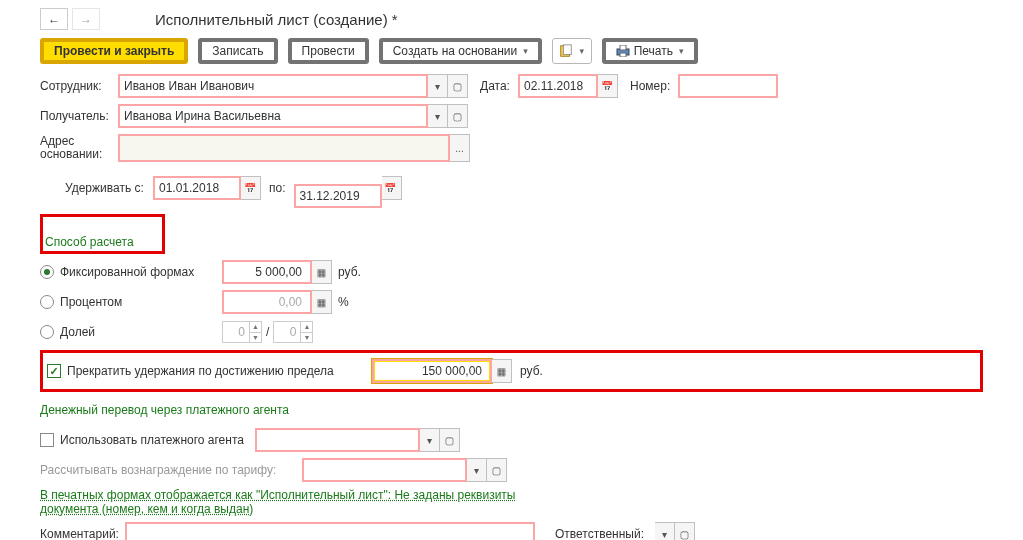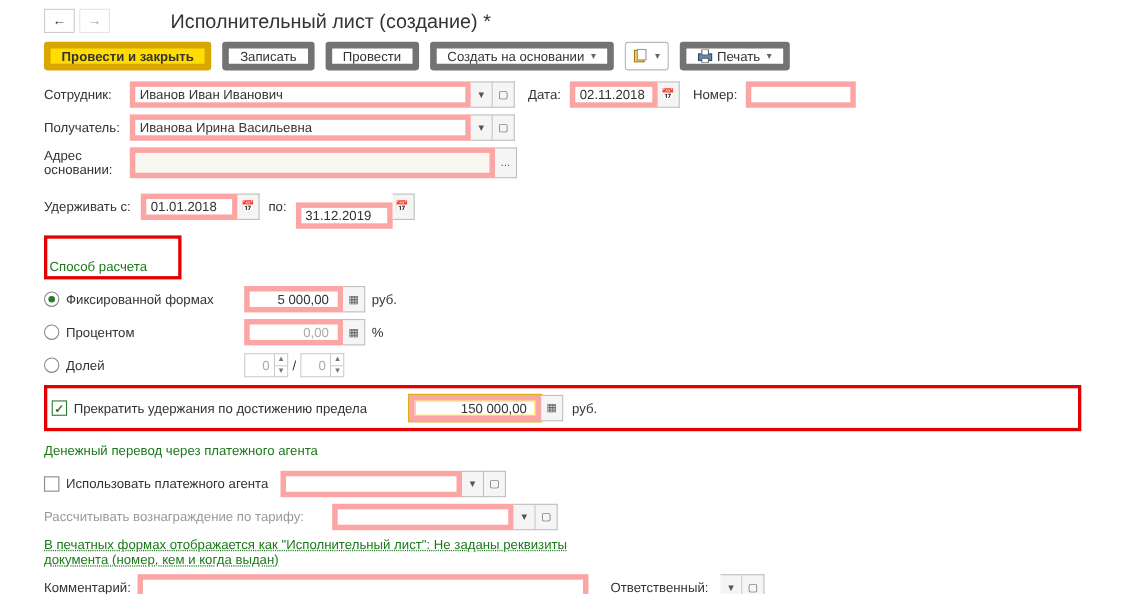--- a/index.html
+++ b/index.html
@@ -10,35 +10,35 @@
     margin: 0;
     padding: 8px 40px;
     background: #fff;
   }
   .nav-row { display: flex; align-items: center; margin-bottom: 8px; }
   .nav-btn {
     border: 1px solid #ccc; background: #fff; width: 28px; height: 22px;
     display:inline-flex;align-items:center;justify-content:center;cursor:pointer;
   }
   .nav-btn + .nav-btn { margin-left: 4px; }
-  .title { font-size: 18px; margin-left: 55px; }
+  .title { font-size: 15px; margin-left: 55px; }
   .toolbar { display:flex; gap:10px; margin-bottom:10px; align-items:center;}
   .btn {
-    border:6px solid #737373; background:#fff; padding:4px 10px; height:26px;
+    border:4px solid #737373; background:#fff; padding:4px 10px; height:26px;
     display:inline-flex;align-items:center;cursor:pointer; font-size:12px;
     border-radius:3px;
   }
   .btn-yellow { background:#ffdd00; border-color:#d9a600; font-weight:bold;}
   .btn svg { margin-right:4px;}
   .caret { margin-left:6px; font-size:9px; color:#666;}
   .form-row { display:flex; align-items:center; margin-bottom:6px; min-height:24px;}
   .lbl { }
   .lbl-disabled { color:#999; }
   .input {
-    border:5px solid #fca5a5; background:#fff; height:24px; padding:0 4px;
+    border:2px solid #fca5a5; background:#fff; height:24px; padding:0 4px;
     display:flex;align-items:center;
   }
   .input-text { flex:1; overflow:hidden; white-space:nowrap;}
   .input-num { text-align:right; padding-right:4px;}
   .mini-btn {
     border:1px solid #c0c0c0; border-left:none; background:#f5f5f5; width:20px; height:24px;
     display:inline-flex;align-items:center;justify-content:center;cursor:pointer;font-size:10px;color:#555;
   }
   .radio { width:14px;height:14px;border:1px solid #888;border-radius:50%;display:inline-flex;align-items:center;justify-content:center;margin-right:6px;}
   .radio.checked::after{content:"";width:6px;height:6px;background:#2a7a2a;border-radius:50%;}
@@ -136,21 +136,21 @@
     <div>основании:</div>
   </div>
   <div class="input" style="width:332px;background:#f7f7f0;height:28px;">
       <span class="input-text"></span>
     </div>
   <div class="mini-btn" style="height:28px;">...</div>
 </div>
 
 
 <div class="form-row">
-  <div class="lbl" style="width:88px;">Удерживать с:</div>
+  <div class="lbl" style="width:88px;margin-left:25px;">Удерживать с:</div>
   <div class="input" style="width:88px;">
       <span class="input-text">01.01.2018</span>
     </div>
   <div class="mini-btn">📅</div>
   <div class="lbl" style="margin:0 8px;">по:</div>
   <div class="input" style="width:88px;margin-top:16px;">
       <span class="input-text">31.12.2019</span>
     </div>
   <div class="mini-btn">📅</div>
 </div>

